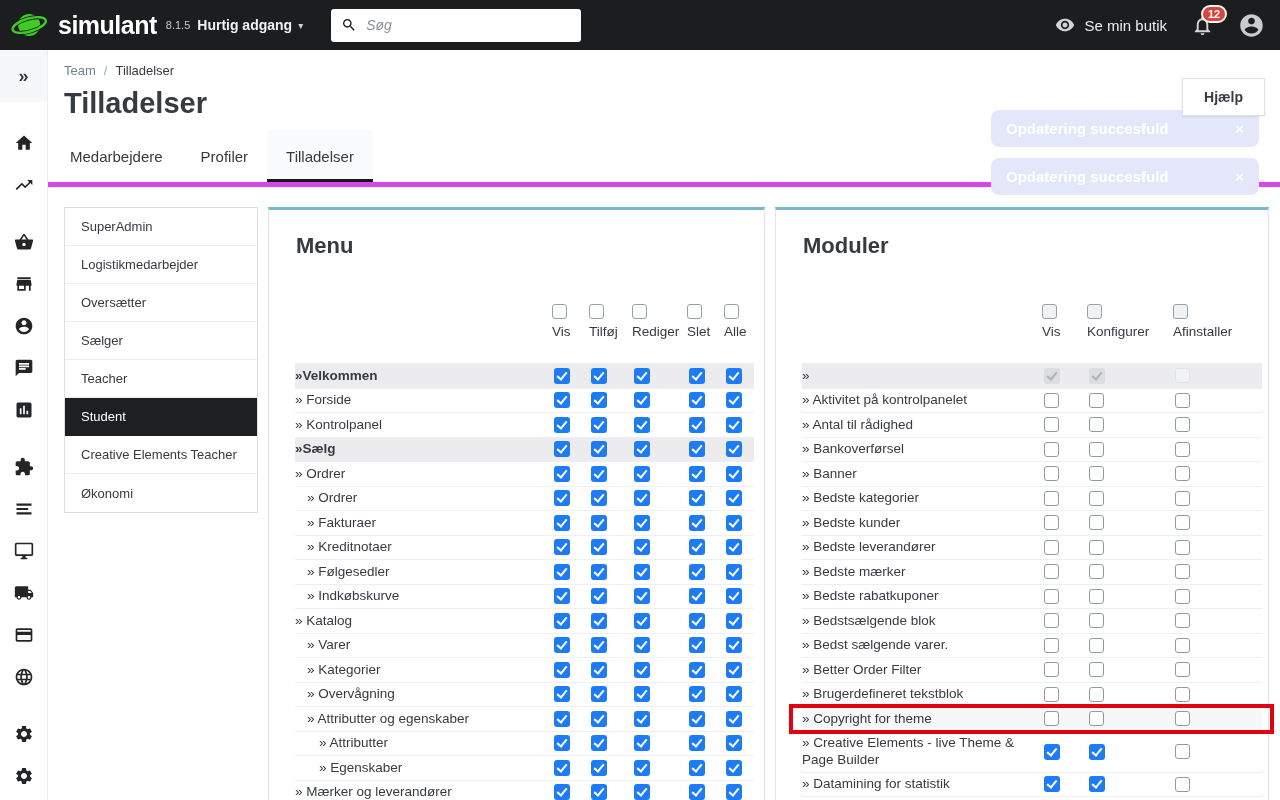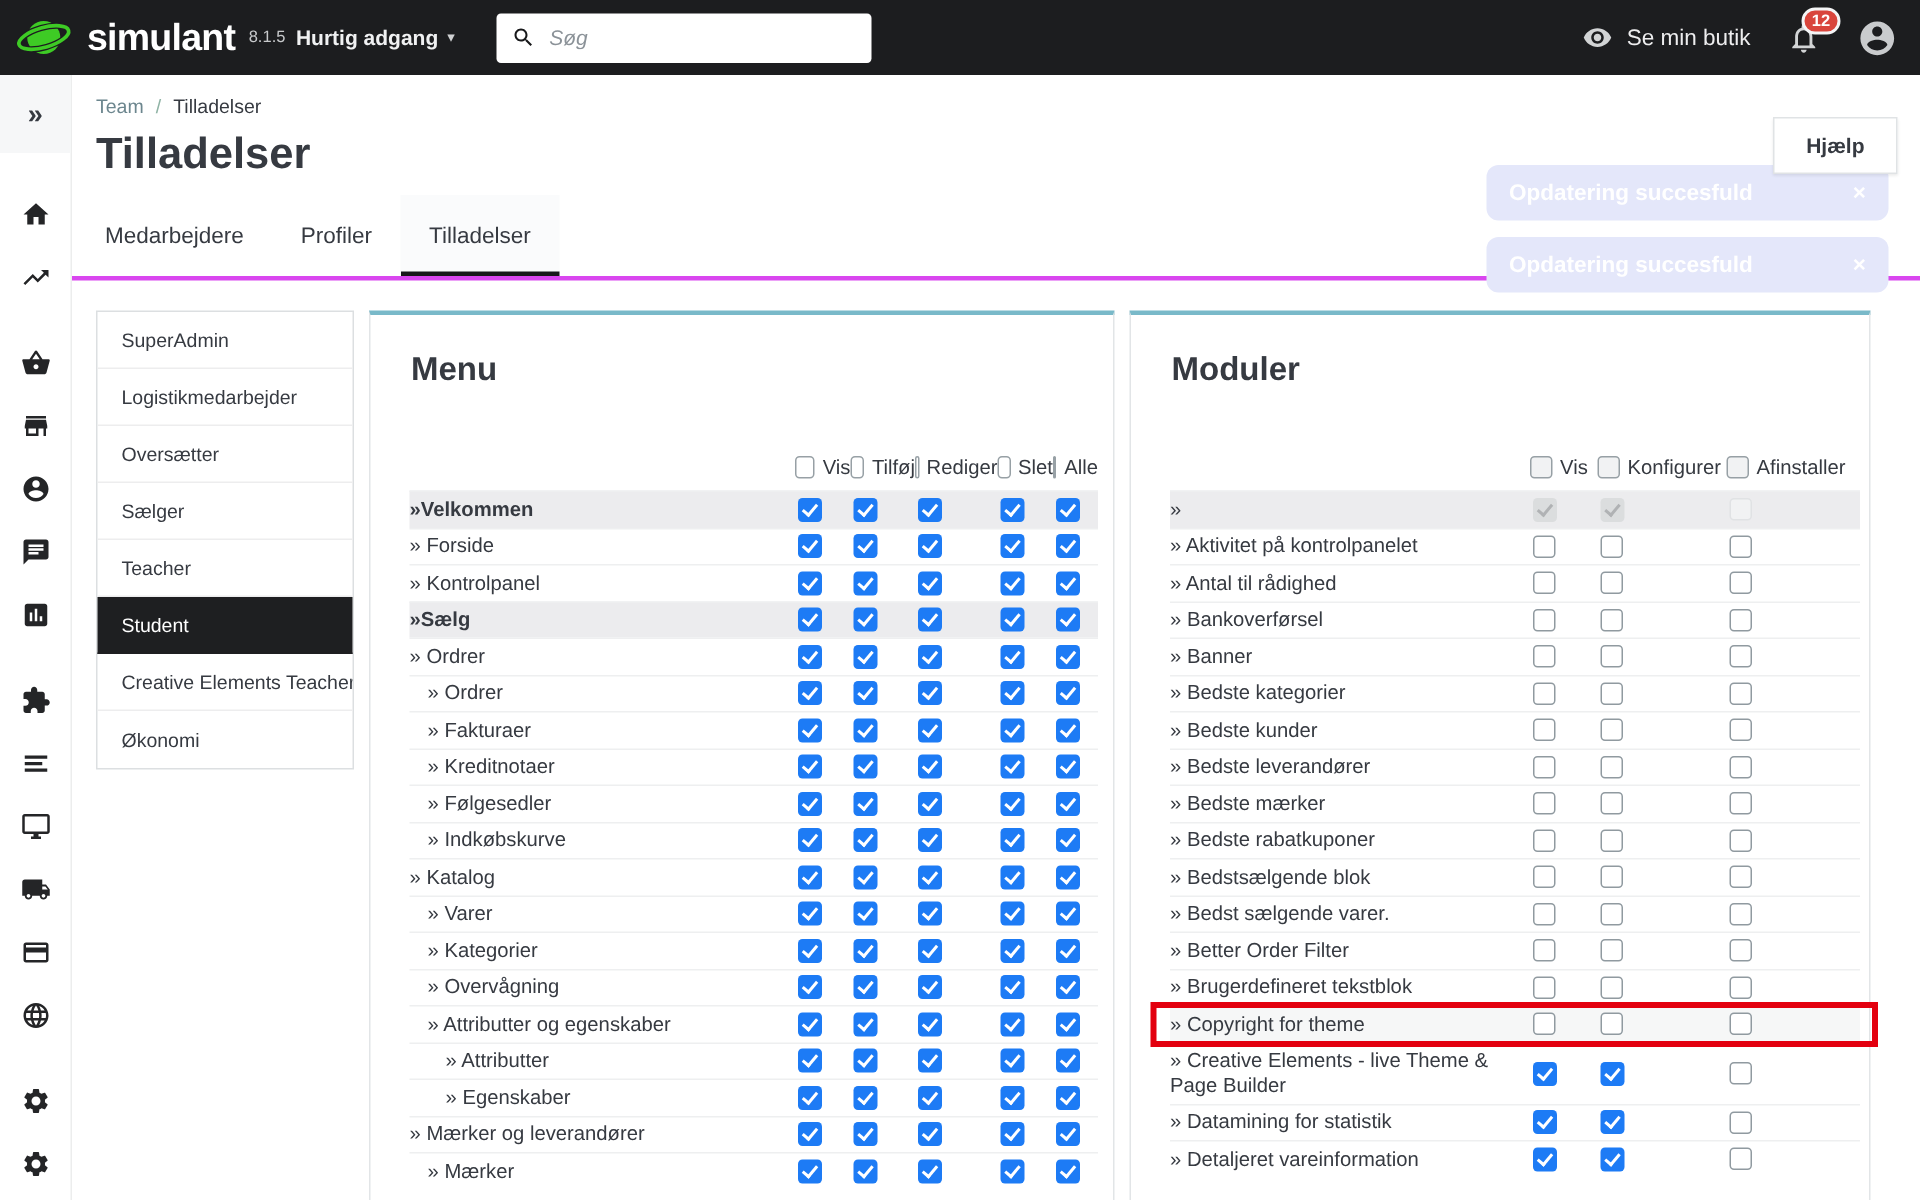--- a/index.html
+++ b/index.html
@@ -59,47 +59,47 @@
   .help-btn { position:absolute; top:28px; right:15px; z-index:12; background:#fff;
     border:1px solid #e0e3e5; box-shadow:0 1px 2px rgba(0,0,0,.09);
     font-size:14px; font-weight:700; color:#363a41; padding:10px 21px; cursor:pointer;
     font-family:"Liberation Sans","DejaVu Sans",sans-serif; }
 
   .toasts { position:absolute; top:60px; right:21px; width:268px; z-index:5; }
   .toast { height:37px; margin-bottom:11px; background:#e4e7fa; border-radius:8px;
     display:flex; align-items:center; padding:0 15px; color:#fff; font-weight:700; font-size:15px; }
   .toast .close { margin-left:auto; cursor:pointer; font-size:15px; }
 
-  .tabbar { display:flex; margin-top:10px; height:57px; border-bottom:3px solid #d946ef; padding-left:3px; }
+  .tabbar { display:flex; margin-top:10px; height:57px; border-bottom:5px solid #d946ef; padding-left:3px; }
   .tab { padding:0 19px; display:flex; align-items:center; font-size:15px; color:#363a41; cursor:pointer; }
   .tab.active { background:#fafbfc; box-shadow:inset 0 -3px 0 #17181a; }
 
   .content { display:flex; align-items:flex-start; gap:10px; padding:20px 11px 0 16px; }
 
   
-  .profiles { width:172px; flex-shrink:0; border:1px solid #dcdfe1; background:#fff; }
+  .profiles { width:194px; flex-shrink:0; border:1px solid #dcdfe1; background:#fff; }
   .profile-row { height:38px; display:flex; align-items:center; padding:0 16px; font-size:13px;
     color:#363a41; border-bottom:1px solid #ededee; cursor:pointer; white-space:nowrap; overflow:hidden; }
   .profile-row:last-child { border-bottom:none; }
   .profile-row.active { background:#1e1f21; color:#fff; border-color:#1e1f21; }
 
   
   .card { background:#fff; border:1px solid #e2e5e7; border-top:3px solid #79b9c9; }
   .menu-card { width:497px; height:980px; }
   .modules-card { width:494px; height:980px; }
   .card-title { margin:23px 0 0 27px; font-size:22px; font-weight:700; color:#363a41; }
   .ptable { margin-top:45px; padding:0 10px 0 26px; }
   .modules-card .ptable { padding:0 6px 0 26px; }
 
   .pgrid { display:grid; align-items:center; }
   .menu-card .pgrid   { grid-template-columns:1fr 37px 43px 55px 37px 30px; }
   .modules-card .pgrid{ grid-template-columns:1fr 45px 86px 89px; }
 
   .thead { align-items:end; }
-  .colcell { display:flex; align-items:flex-start; gap:5px; padding-bottom:7px; }
+  .colcell { display:flex; flex-direction:column; align-items:flex-start; gap:5px; padding-bottom:23px; }
   .collab { font-size:13.5px; color:#363a41; line-height:16px; }
 
   .prow { min-height:24.5px; border-top:1px solid #eeeff0; position:relative; font-size:13.5px; }
   .prow.group { background:#ececee; }
   .prow.bold  { font-weight:700; }
   .rlabel { padding:3.5px 0; line-height:16.5px; color:#363a41; }
   .prow.lv2 .rlabel { padding-left:12px; }
   .prow.lv3 .rlabel { padding-left:24px; }
   .ccell { display:flex; padding-left:2px; }
 

